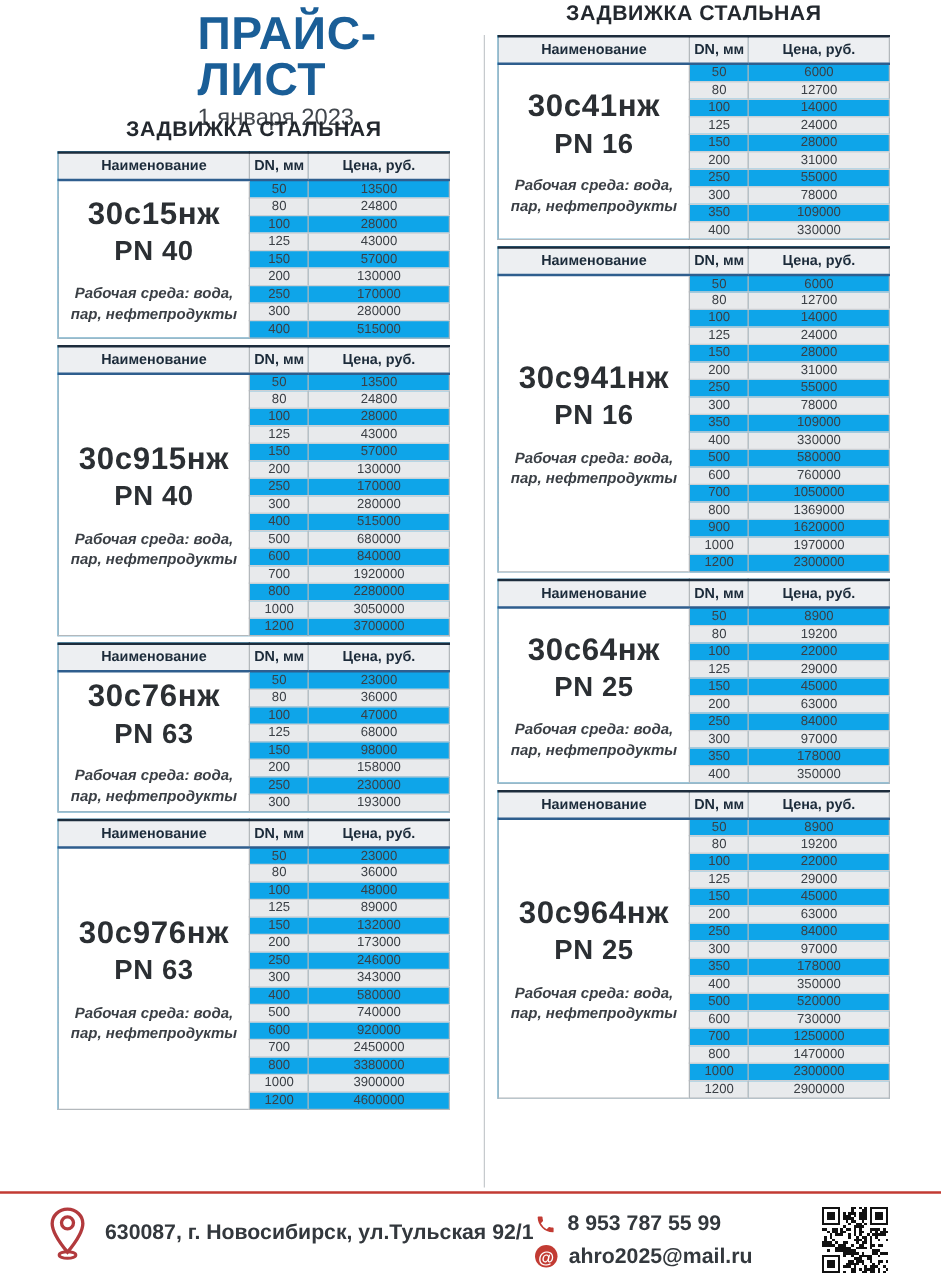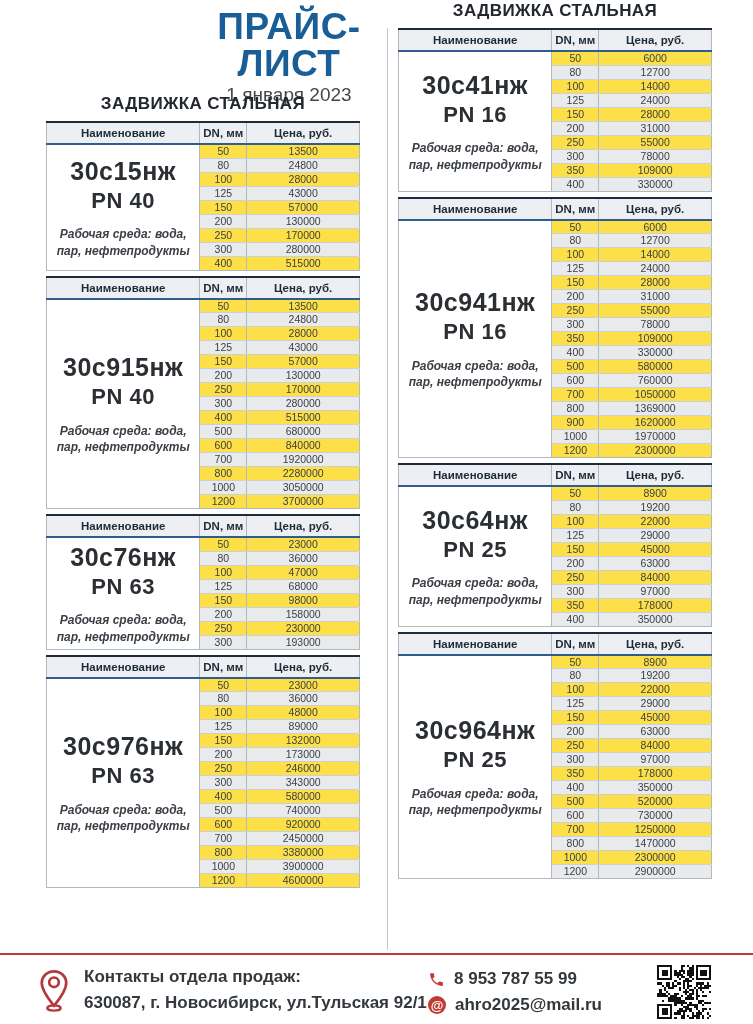--- a/index.html
+++ b/index.html
@@ -4,34 +4,34 @@
 <style>
   * { margin:0; padding:0; box-sizing:border-box; }
   html,body { background:#ffffff; }
   .page {
     position:relative; width:753px; height:1024px; background:#fff;
     font-family:"Liberation Sans", sans-serif; color:#2c3136; overflow:hidden;
     margin:0 auto;
   }
   
   .logo { position:absolute; left:16px; top:2px; width:155px; height:98px; }
-  .title-block { position:absolute; left:169px; top:8px; width:240px; text-align:center; }
+  .title-block { position:absolute; left:158px; top:8px; width:240px; text-align:left; }
   .main-title { font-size:37px; font-weight:700; color:#1a5e97; letter-spacing:.5px; line-height:1; }
   .subtitle  { font-size:19px; color:#42474d; margin-top:2px; }
   
   .col { position:absolute; width:314px; }
   .col-left  { left:46px;  top:94px;  }
   .col-right { left:398px; top:1px;  }
   .divider { position:absolute; left:387px; top:28px; width:1px; height:922px; background:#c6cacd; }
   .section-title { text-align:center; font-size:17px; font-weight:700; color:#23282e; letter-spacing:.4px; margin-bottom:7px; }
   
   table.price-table {
     width:100%; border-collapse:collapse; table-layout:fixed;
     border:1px solid #b3b8bc; border-top:2.5px solid #1d2c3c;
-    margin-bottom:5px; background:#fde047;padding-left:41px;
+    margin-bottom:5px; background:#0ea5e9;padding-left:41px;
   }
   table.price-table th {
     background:#edeff2; height:22px; font-size:11.5px; font-weight:700; color:#1c2b3a;
     border-bottom:2px solid #2f5e8e; text-align:center;
   }
   th.th-name  { width:49%; border-right:1px solid #b3b8bc; }
   th.th-dn    { width:15%; border-right:1px solid #b3b8bc; }
   th.th-price { width:36%; }
   table.price-table td { font-size:10.5px; color:#3a3f45; text-align:center; height:14px; line-height:1; padding:0; }
   td.dn, td.price { border-bottom:1px solid #ccd0d4; }
@@ -613,21 +613,20 @@
   <div class="footer-line"></div>
   <div class="footer">
     <div class="contacts">
       <svg class="pin-icon" viewBox="0 0 24 32">
         <path d="M12 2 C6.5 2 3 6 3 10.5 C3 16 9 24.5 11.2 27.4 C11.3 27.6 11.4 27.6 11.5 27.4 C9 24 4 16 12 15" fill="none" stroke="none"></path>
         <path d="M12 2 C6.7 2 2.8 6 2.8 10.6 C2.8 16.6 10 25.4 12 27.8 C14 25.4 21.2 16.6 21.2 10.6 C21.2 6 17.3 2 12 2 Z" fill="none" stroke="#b23a3d" stroke-width="2"></path>
         <circle cx="12" cy="10.2" r="3.6" fill="#fff" stroke="#b23a3d" stroke-width="2"></circle>
         <ellipse cx="12" cy="29.5" rx="5" ry="2" fill="none" stroke="#b23a3d" stroke-width="1.8"></ellipse>
       </svg>
       <div class="contacts-text">
-        <div class="c-title">Контакты отдела продаж:</div>
         <div class="c-addr">630087, г. Новосибирск, ул.Тульская 92/1</div>
       </div>
     </div>
     <div class="reach">
       <div class="reach-row">
         <svg class="phone-icon" viewBox="0 0 24 24">
           <path fill="#c23b33" d="M6.62 10.79a15.05 15.05 0 0 0 6.59 6.59l2.2-2.2a1 1 0 0 1 1.02-.24c1.12.37 2.33.57 3.57.57a1 1 0 0 1 1 1V20a1 1 0 0 1-1 1C10.85 21 3 13.15 3 4a1 1 0 0 1 1-1h3.5a1 1 0 0 1 1 1c0 1.24.2 2.45.57 3.57a1 1 0 0 1-.25 1.02l-2.2 2.2z"></path>
         </svg>
         <span class="reach-text">8 953 787 55 99</span>
       </div>

